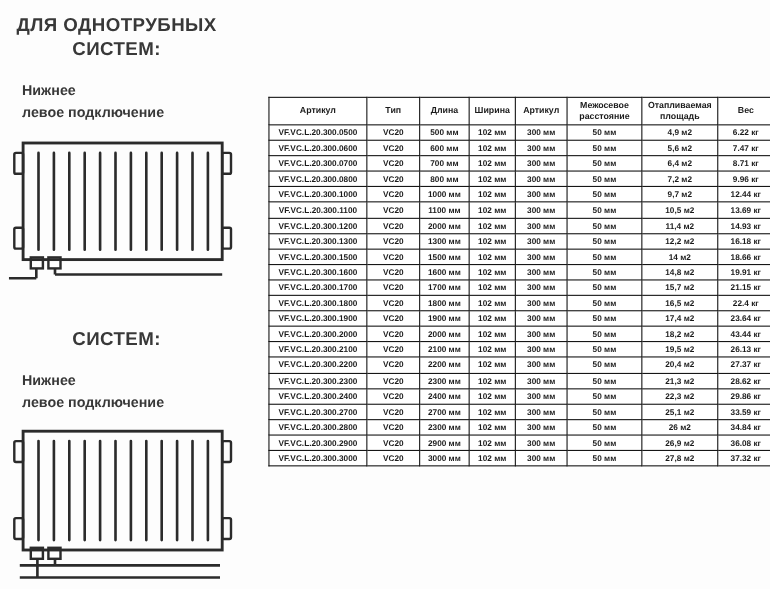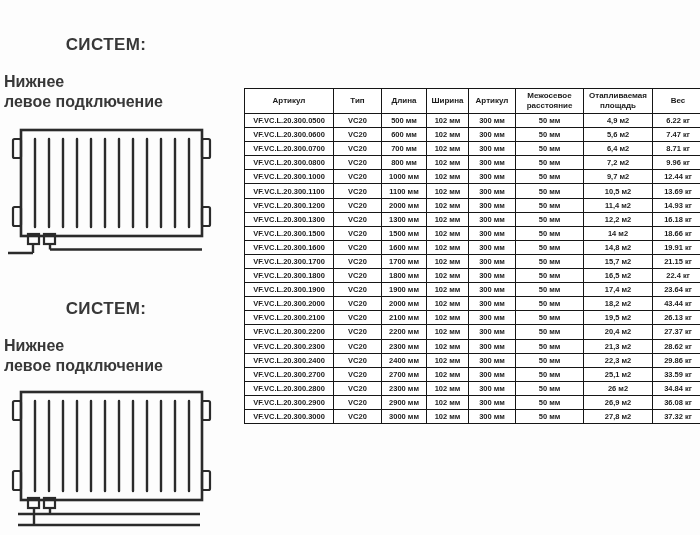--- a/index.html
+++ b/index.html
@@ -14,22 +14,22 @@
   .panel{position:absolute;left:0;width:220px;}
   .panel-title{
     width:200px;margin:0 0 0 6px;
     text-align:center;
     font-size:17px;font-weight:bold;
     letter-spacing:.4px;
     line-height:22px;
     color:#383838;
   }
   .panel-subtitle{
-    margin:16px 0 0 4px;
-    font-size:16px;font-weight:bold;
+    margin:16px 0 0 20px;
+    font-size:13px;font-weight:bold;
     line-height:20px;
     color:#383838;
   }
   .diagram{display:block;margin-left:8px;}
   #section-single{top:12px;}
   #section-double{top:276px;}
   #section-single .diagram{margin-top:16px;}
   #section-double .diagram{margin-top:14px;}
 
   .table-wrap{
@@ -57,21 +57,21 @@
   col.c0{width:89px;} col.c1{width:48px;} col.c2{width:45px;} col.c3{width:42px;}
   col.c4{width:47px;} col.c5{width:68px;} col.c6{width:69px;} col.c7{width:51px;}
 
   svg .ink{stroke:#2b2b2b;fill:none;}
 </style>
 </head>
 <body>
 
 <section class="panel" id="section-single">
   <h2 class="panel-title">
-    <br>
+    <span>ДЛЯ ОДНОТРУБНЫХ</span><br>
     <span>СИСТЕМ:</span>
   </h2>
   <div class="panel-subtitle">
     <span>Нижнее</span><br>
     <span>левое подключение</span>
   </div>
   <svg class="diagram" width="205" height="130" viewBox="0 0 205 130">
 
     <rect class="ink" x="13" y="2" width="181" height="106" stroke-width="2.6"></rect>
 

